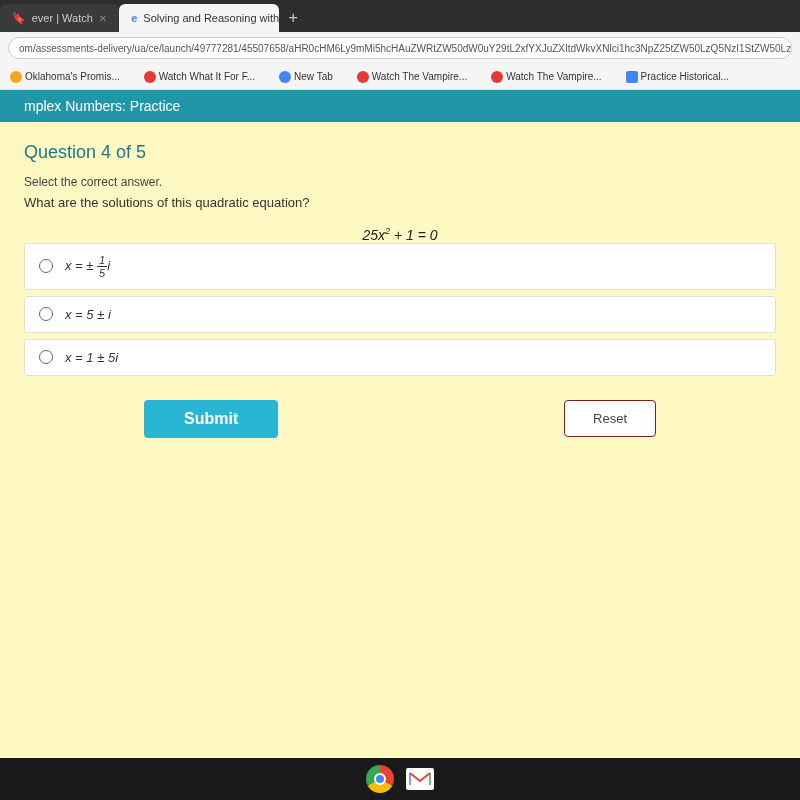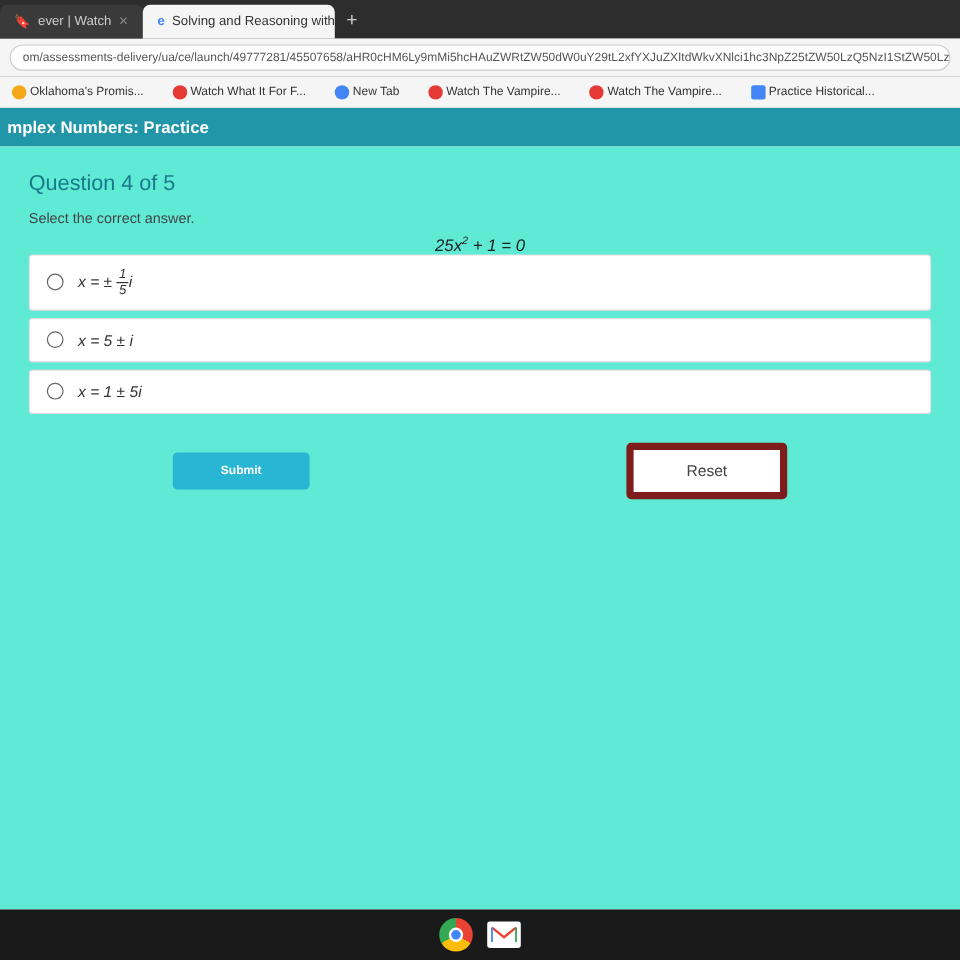--- a/index.html
+++ b/index.html
@@ -130,30 +130,30 @@
       background: #f0f0f0;
       display: flex;
       flex-direction: column;
       overflow: hidden;
     }
 
     
     .page-header {
       background: #2196a8;
       color: white;
-      padding: 8px 6px;
+      padding: 8px 24px;
       font-size: 14px;
-      font-weight: bold;
+      font-weight: normal;
       flex-shrink: 0;
     }
 
     
     .main-content {
       flex: 1;
-      background: #5eead4;
+      background: #fef9c3;
       padding: 20px 24px;
       overflow-y: auto;
     }
 
     .question-title {
       font-size: 18px;
       color: #1a7a8a;
       font-weight: normal;
       margin-bottom: 12px;
     }
@@ -212,31 +212,31 @@
       align-items: center;
       margin-top: 24px;
       padding: 0 120px;
     }
 
     .submit-btn {
       background: #29b6d5;
       color: white;
       border: none;
       padding: 10px 40px;
-      font-size: 10px;
+      font-size: 16px;
       font-weight: bold;
       border-radius: 4px;
       cursor: pointer;
     }
 
     .reset-btn {
       background: white;
       color: #444;
-      border: 6px solid #7f1d1d;
-      padding: 10px 44px;
+      border: 1px solid #7f1d1d;
+      padding: 10px 28px;
       font-size: 13px;
       border-radius: 4px;
       cursor: pointer;
     }
 
     
     .taskbar {
       background: #1a1a1a;
       height: 42px;
       display: flex;
@@ -342,20 +342,21 @@
   <div class="page-header">
     <span>mplex Numbers: Practice</span>
   </div>
 
   <div class="main-content">
 
     <h2 class="question-title">Question 4 of 5</h2>
 
     <p class="instruction">Select the correct answer.</p>
 
+    <p class="question-text">What are the solutions of this quadratic equation?</p>
 
     <div class="equation">
       <span>25x<sup>2</sup> + 1 = 0</span>
     </div>
 
     <div class="answer-option">
       <div class="radio-circle"></div>
       <span class="option-text"><i>x</i> = ± <span style="font-size:11px;display:inline-flex;flex-direction:column;text-align:center;vertical-align:middle;line-height:1.1;">
             <span style="border-bottom:1px solid #333;padding:0 2px;">1</span>
             <span style="padding:0 2px;">5</span>

